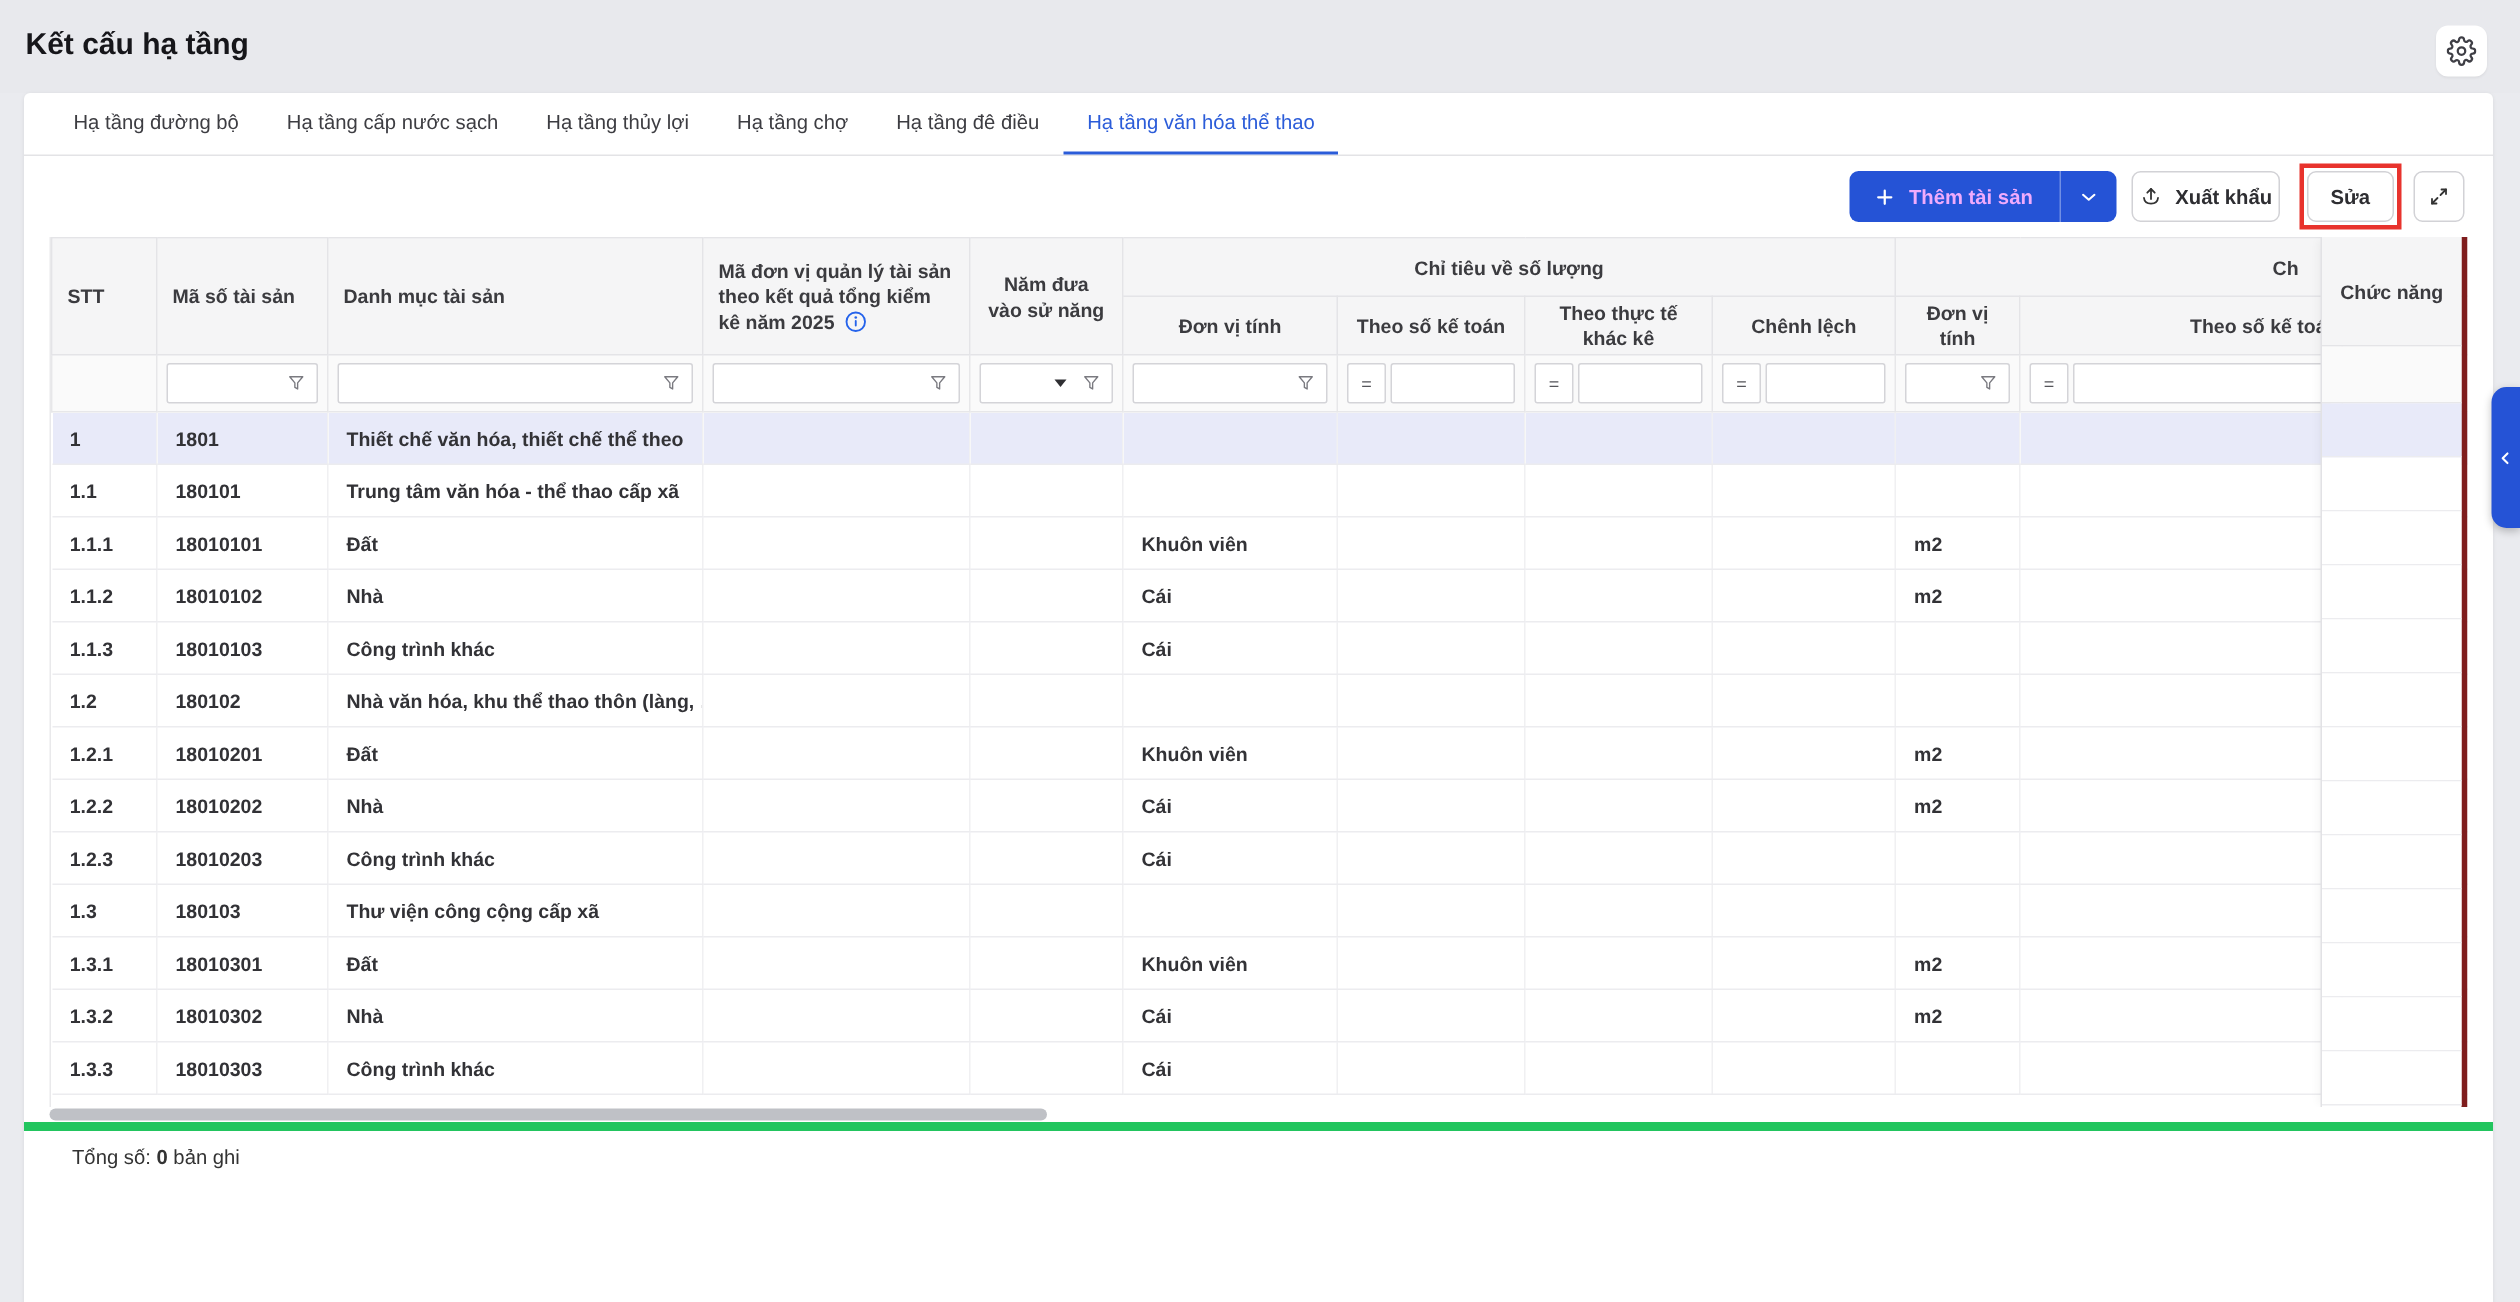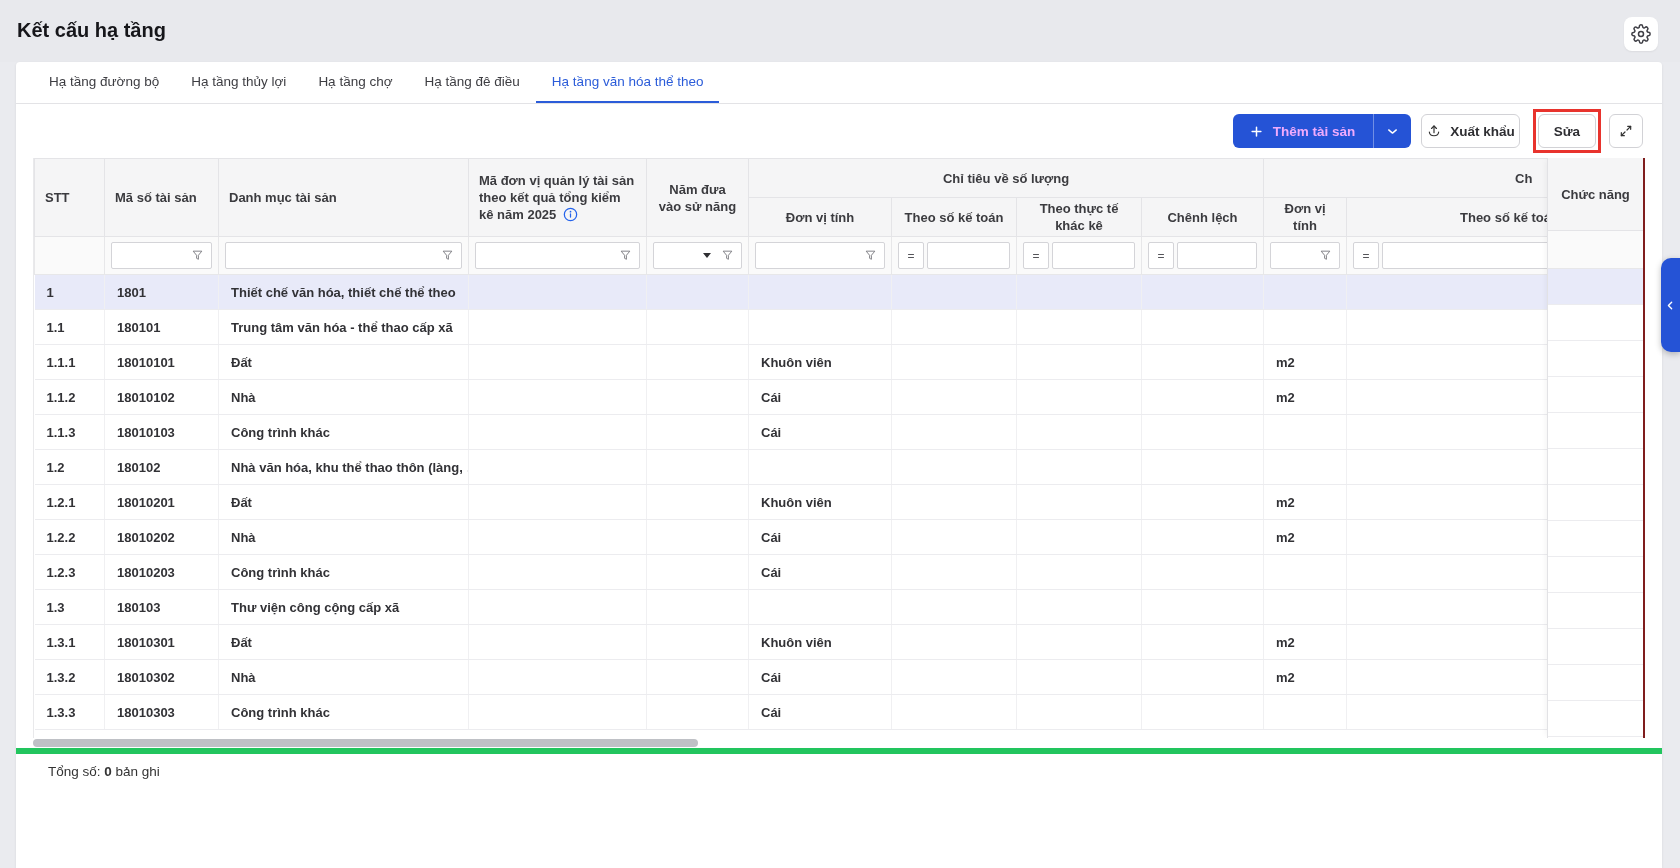--- a/index.html
+++ b/index.html
@@ -64,21 +64,21 @@
     border-radius:2px; display:flex; align-items:center; justify-content:center;
     font-size:12px; color:#55555a; }
   .fbox.grow { flex:1; min-width:0; }
 
   tbody td { height:35px; border-bottom:1px solid #ececef; border-right:1px solid #f0f0f2;
     padding:0 12px; font-size:13px; font-weight:700; color:#323236; white-space:nowrap; overflow:hidden; }
   tbody tr.sel td { background:#e8eaf9; }
 
   
   .pinned { position:absolute; top:0; right:0; width:98px; height:580px; border-left:1px solid #e2e2e5;
-    border-right:2px solid #7f1d1d; box-shadow:-3px 0 6px -2px rgba(0,0,0,.05); }
+    border-right:4px solid #7f1d1d; box-shadow:-3px 0 6px -2px rgba(0,0,0,.05); }
   .pin-head { height:73px; background:#f5f5f6; border-bottom:1px solid #e4e4e7; display:flex;
     align-items:center; justify-content:center; font-size:13px; font-weight:700; color:#3b3b3f; }
   .pin-filter { height:38px; background:#fafafa; border-bottom:1px solid #e7e7e9; }
   .pin-cell { height:36px; background:#fff; border-bottom:1px solid #ececef; }
   .pin-cell.sel { background:#e8eaf9; }
 
   
   .hscroll { height:10px; margin:0 17px; position:relative; }
   .hthumb { position:absolute; left:0; top:1px; width:665px; height:8px; background:#bfc1c6;
     border-radius:4px; cursor:pointer; }
@@ -104,24 +104,25 @@
         <path d="M19.4 15a1.65 1.65 0 0 0 .33 1.82l.06.06a2 2 0 0 1-2.83 2.83l-.06-.06a1.65 1.65 0 0 0-1.82-.33 1.65 1.65 0 0 0-1 1.51V21a2 2 0 0 1-4 0v-.09A1.65 1.65 0 0 0 9 19.4a1.65 1.65 0 0 0-1.82.33l-.06.06a2 2 0 0 1-2.83-2.83l.06-.06a1.65 1.65 0 0 0 .33-1.82 1.65 1.65 0 0 0-1.51-1H3a2 2 0 0 1 0-4h.09A1.65 1.65 0 0 0 4.6 9a1.65 1.65 0 0 0-.33-1.82l-.06-.06a2 2 0 0 1 2.83-2.83l.06.06a1.65 1.65 0 0 0 1.82.33H9a1.65 1.65 0 0 0 1-1.51V3a2 2 0 0 1 4 0v.09a1.65 1.65 0 0 0 1 1.51 1.65 1.65 0 0 0 1.82-.33l.06-.06a2 2 0 0 1 2.83 2.83l-.06.06a1.65 1.65 0 0 0-.33 1.82V9a1.65 1.65 0 0 0 1.51 1H21a2 2 0 0 1 0 4h-.09a1.65 1.65 0 0 0-1.51 1z"></path>
       </svg>
     </span>
   </div>
 </div>
 
 <div class="card">
 
   <div class="tabs">
     <div class="tab">Hạ tầng đường bộ</div>
+    <div class="tab">Hạ tầng cấp nước sạch</div>
     <div class="tab">Hạ tầng thủy lợi</div>
     <div class="tab">Hạ tầng chợ</div>
     <div class="tab">Hạ tầng đê điều</div>
-    <div class="tab active">Hạ tầng văn hóa thể theo</div>
+    <div class="tab active">Hạ tầng văn hóa thể thao</div>
   </div>
 
   <div class="toolbar">
     <div class="btn btn-split">
       <div class="main">
         <span>
           <svg width="15" height="15" viewBox="0 0 24 24" fill="none" stroke="#fff" stroke-width="2.4" stroke-linecap="round">
               <path d="M12 5v14M5 12h14"></path>
             </svg>
         </span>

